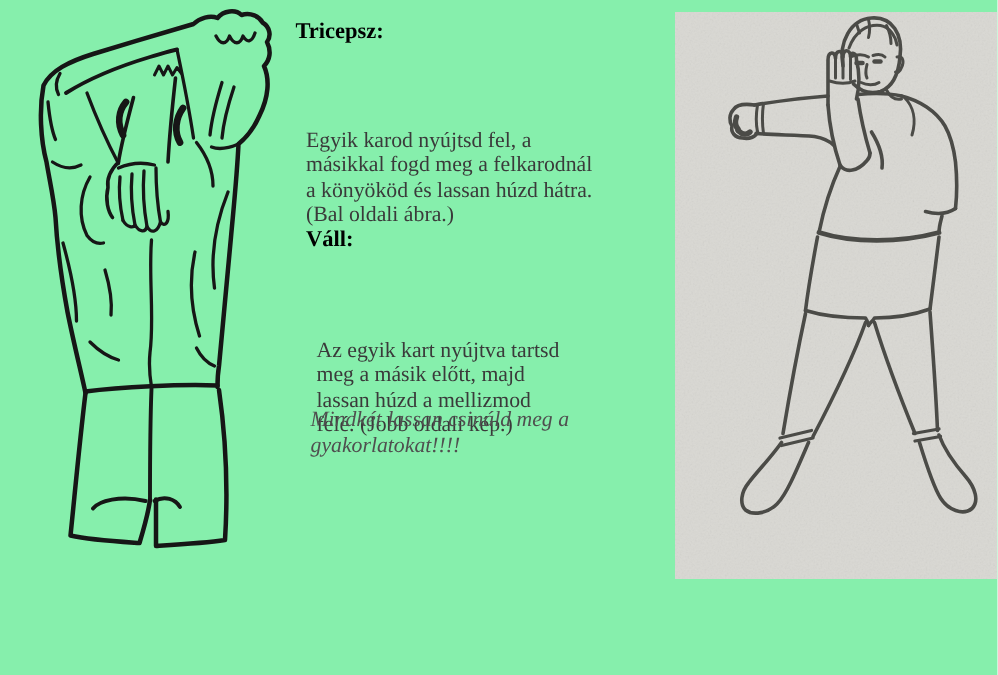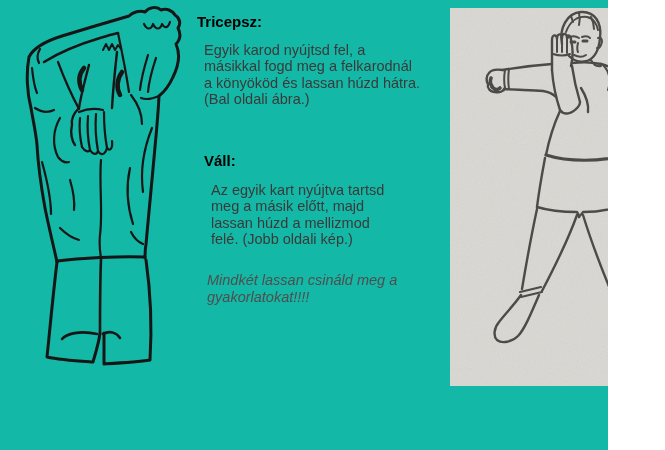--- a/index.html
+++ b/index.html
@@ -1,25 +1,25 @@
 <!DOCTYPE html>
 <html><head>
 <meta charset="utf-8">
 <style>
   html,body{margin:0;padding:0;background:#fff;}
   #page{
-    position:relative;width:608px;height:450px;overflow:hidden;
-    background:#14b8a6;font-family:Liberation Sans, sans-serif;
+    position:relative;width:665px;height:450px;overflow:hidden;
+    background:#86efac;font-family:Liberation Serif, serif;
   }
   .fig{position:absolute;}
   #left-fig{left:0;top:0;width:190px;height:380px;}
   #right-fig{left:450px;top:8px;width:215px;height:378px;}
   .txt{position:absolute;white-space:pre-line;}
   .heading{font-weight:bold;font-size:15px;color:#000;line-height:17px;}
-  .body-text{font-size:14.5px;line-height:16.3px;color:#3a3a3a;}
+  .body-text{font-size:14.5px;line-height:16.3px;color:#3a3a3a;margin-top:44px;}
   .note-text{font-size:14.5px;line-height:16.5px;color:#4f4f4f;font-style:italic;}
   #triceps-heading{left:197px;top:13px;}
   #triceps-body{left:204px;top:42px;}
   #shoulder-heading{left:204px;top:152px;}
   #shoulder-body{left:211px;top:182px;}
   #both-arms-note{left:207px;top:272px;}
   svg{display:block;}
 </style>
 </head>
 <body>

